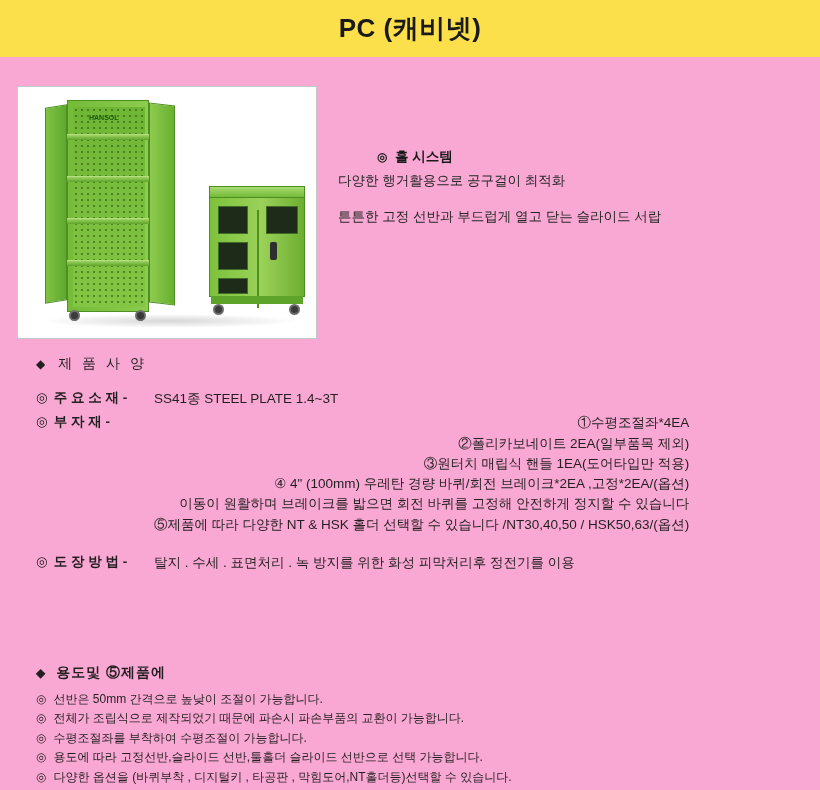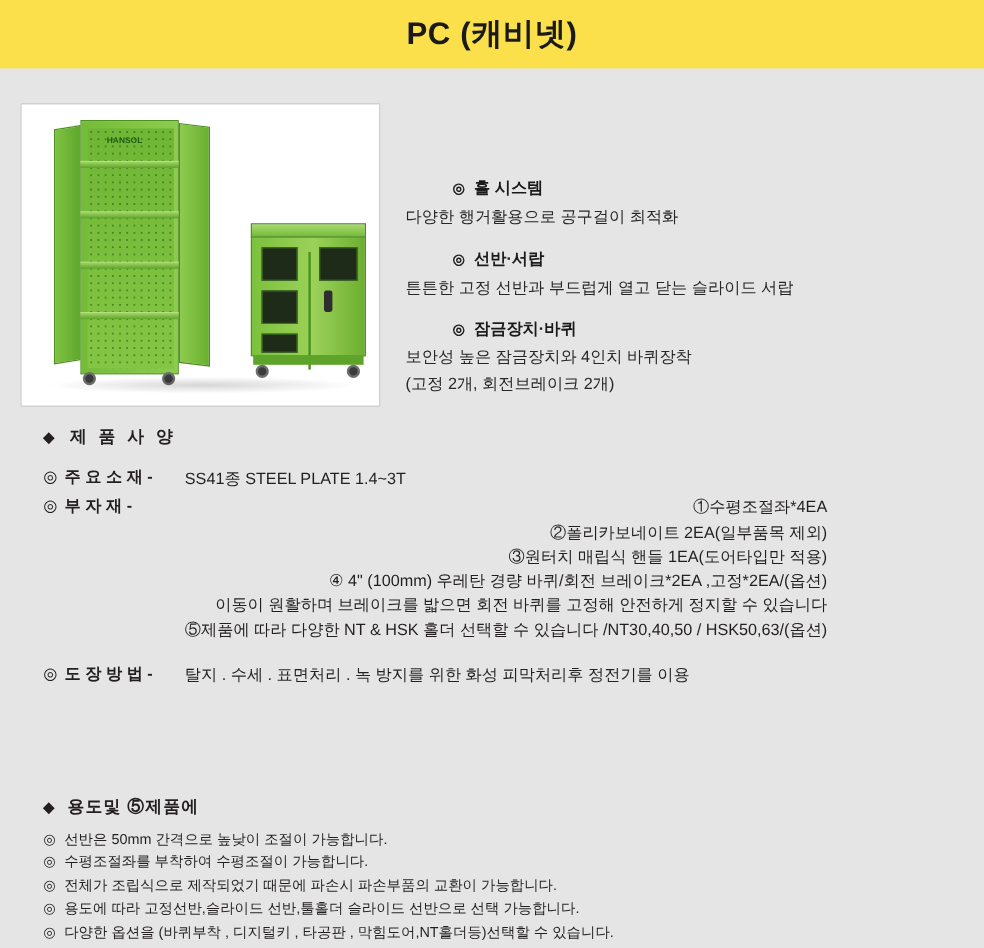--- a/index.html
+++ b/index.html
@@ -11,21 +11,21 @@
     background: #ffffff;
     font-family: "Liberation Sans", sans-serif;
     color: #231f20;
     overflow: hidden;
   }
 
   .page {
     position: relative;
     width: 820px;
     height: 790px;
-    background: #e5e5e5;
+    background: #f9a8d4;
   }
 
   
   .header-bar {
     position: absolute;
     left: 0; top: 0;
     width: 820px;
     height: 57px;
     background: #fbe04c;
     display: flex;
@@ -205,21 +205,21 @@
 
   
   .spec-section {
     position: absolute;
     left: 36px;
     top: 355px;
     width: 760px;
   }
   .sec-title {
     font-size: 14px;
-    font-weight: bold;
+    font-weight: normal;
     letter-spacing: 3px;
     margin-bottom: 16px;
   }
   .diamond { margin-right: 10px; font-size: 12px; }
 
   .spec-row {
     display: flex;
     align-items: flex-start;
     margin-bottom: 4px;
   }
@@ -311,33 +311,23 @@
   <div class="features">
 
     <div class="feature">
       <div class="feature-head">
         <span class="bullet-ring">◎</span><span>홀 시스템</span>
       </div>
       <div class="feature-desc">다양한 행거활용으로 공구걸이 최적화</div>
     </div>
 
     <div class="feature">
-      <div class="feature-head">
-        <span class="bullet-ring">◎</span><span>선반·서랍</span>
-      </div>
       <div class="feature-desc">튼튼한 고정 선반과 부드럽게 열고 닫는 슬라이드 서랍</div>
     </div>
 
-    <div class="feature">
-      <div class="feature-head">
-        <span class="bullet-ring">◎</span><span>잠금장치·바퀴</span>
-      </div>
-      <div class="feature-desc">보안성 높은 잠금장치와 4인치 바퀴장착</div>
-      <div class="feature-desc sub">(고정 2개, 회전브레이크 2개)</div>
-    </div>
 
   </div>
 
   <div class="spec-section">
 
     <div class="sec-title">
       <span class="diamond">◆</span><span>제 품 사 양</span>
     </div>
 
     <div class="spec-row">
@@ -377,26 +367,26 @@
 
   <div class="usage-section">
     <div class="usage-title">
       <span class="diamond">◆</span><span>용도및  ⑤제품에</span>
     </div>
 
     <div class="usage-item">
       <span class="ring">◎</span><span>선반은 50mm 간격으로 높낮이 조절이 가능합니다.</span>
     </div>
     <div class="usage-item">
+      <span class="ring">◎</span><span>전체가 조립식으로 제작되었기 때문에 파손시 파손부품의 교환이 가능합니다.</span>
+    </div>
+    <div class="usage-item">
       <span class="ring">◎</span><span>수평조절좌를 부착하여 수평조절이 가능합니다.</span>
     </div>
     <div class="usage-item">
-      <span class="ring">◎</span><span>전체가 조립식으로 제작되었기 때문에 파손시 파손부품의 교환이 가능합니다.</span>
-    </div>
-    <div class="usage-item">
       <span class="ring">◎</span><span>용도에 따라 고정선반,슬라이드 선반,툴홀더 슬라이드 선반으로 선택 가능합니다.</span>
     </div>
     <div class="usage-item">
       <span class="ring">◎</span><span>다양한 옵션을 (바퀴부착 , 디지털키 , 타공판 , 막힘도어,NT홀더등)선택할 수 있습니다.</span>
     </div>
   </div>
 
 </div>
 
 </body></html>

